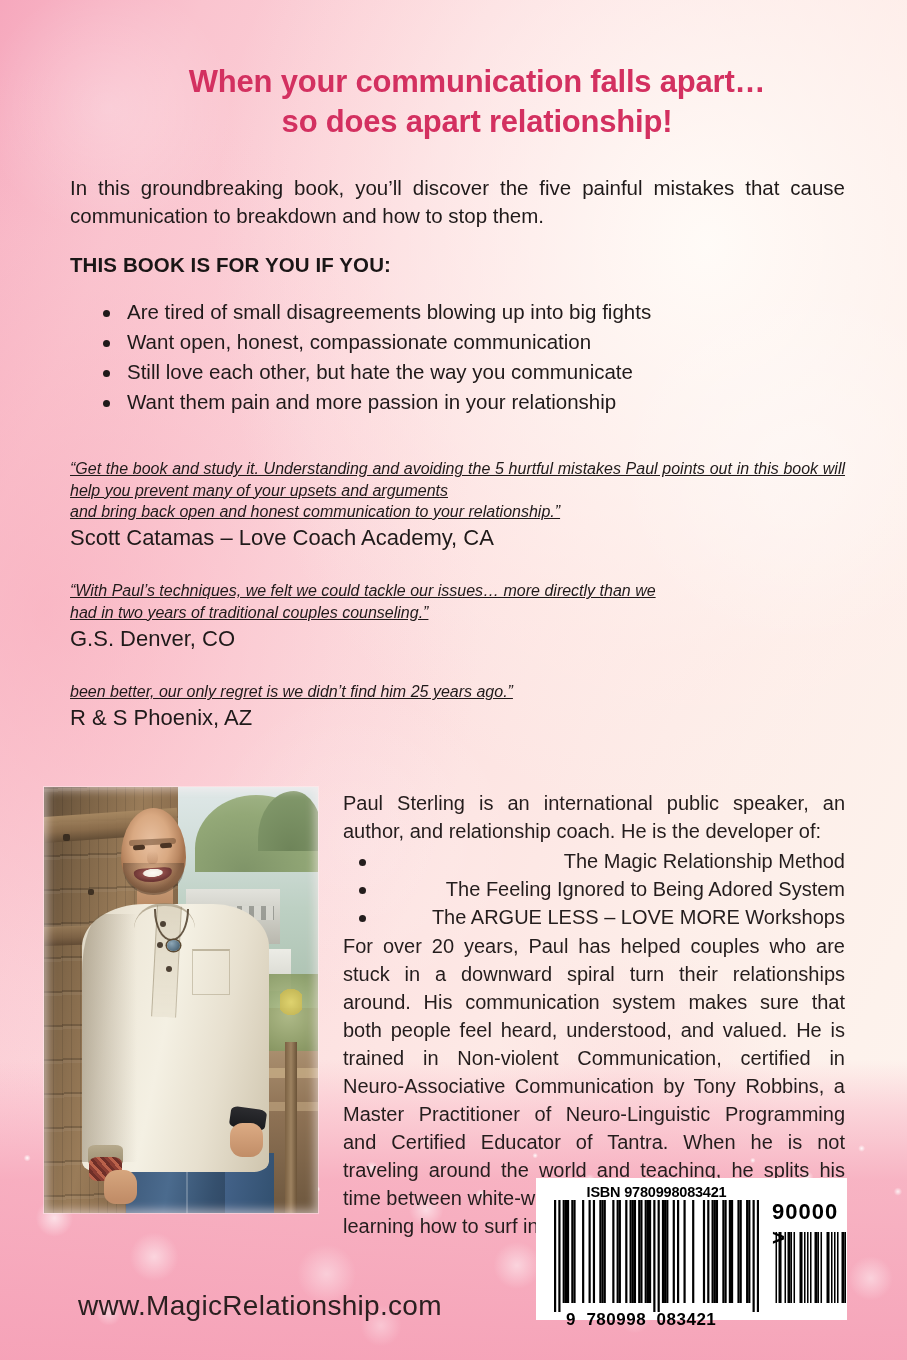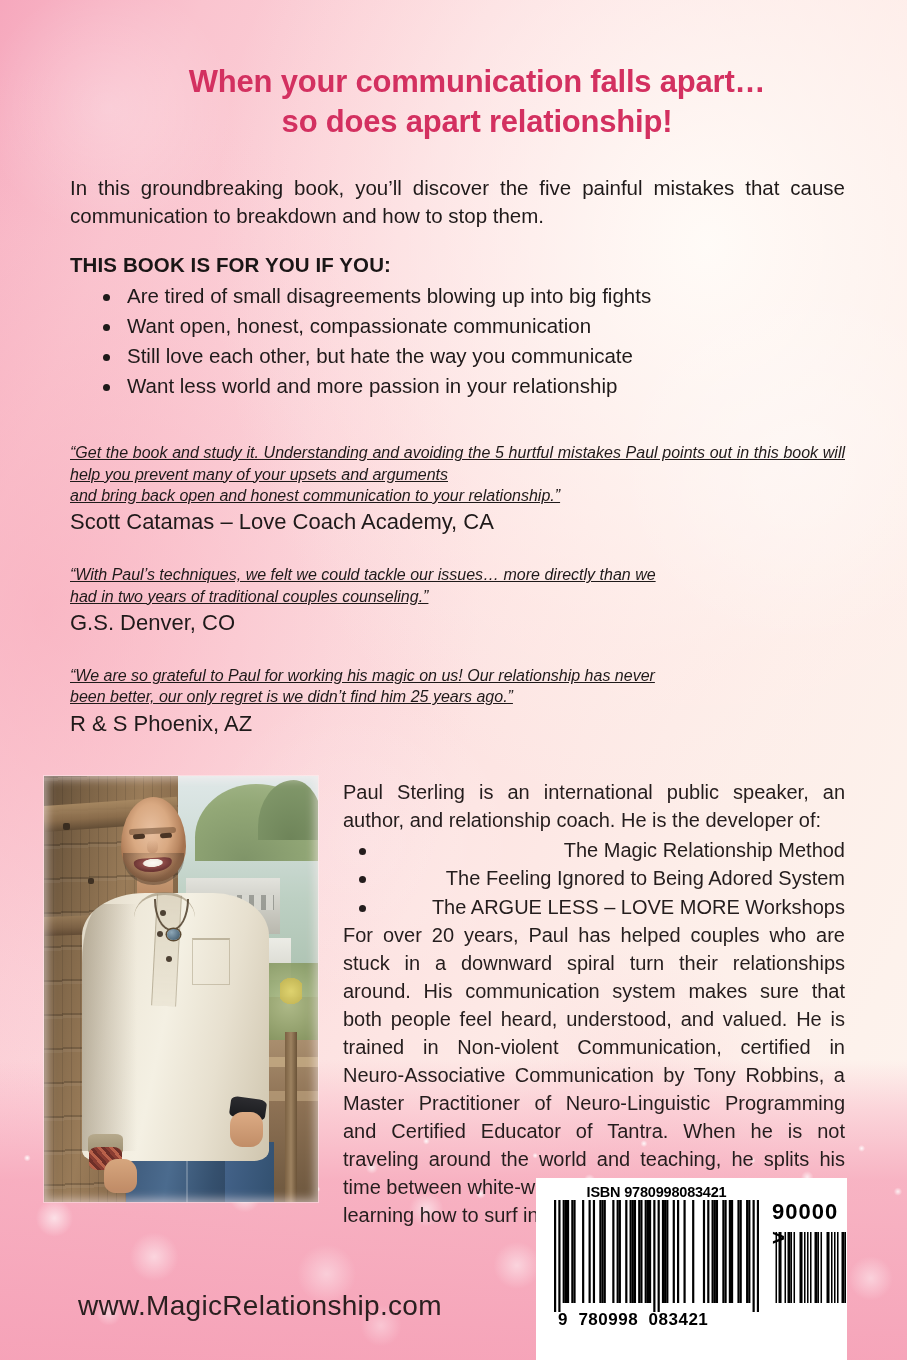--- a/index.html
+++ b/index.html
@@ -105,21 +105,21 @@
   }
 
   .section-head {
     margin-top:24px;
     font-size:20.5px;
     font-weight:bold;
     color:#1a1616;
     letter-spacing:0.1px;
   }
 
-  ul.dot-list { list-style:none; margin-top:4px; }
+  ul.dot-list { list-style:none; margin-top:20px; }
   ul.dot-list li {
     position:relative;
     padding-left:57px;
     font-size:20.5px;
     line-height:1.47;
     color:#1f1a1a;
   }
   ul.dot-list li::before {
     content:"";
     position:absolute;
@@ -144,21 +144,21 @@
   .quote-attrib {
     font-size:22px;
     line-height:1.33;
     color:#1f1a1a;
     margin-top:1px;
   }
 
   
   #author-block {
     position:relative;
-    margin-top:38px;
+    margin-top:54px;
     padding:0 62px 0 44px;
     display:flex;
     align-items:flex-start;
     gap:25px;
   }
 
   
   .photo-frame {
     flex:0 0 274px;
     width:274px; height:426px;
@@ -331,21 +331,21 @@
     color:#2b2020;
     letter-spacing:0.3px;
     z-index:6;
     margin-top:23px;
   }
 
   
   #barcode-box {
     position:absolute;
     left:536px; top:1178px;
-    width:311px; height:182px;
+    width:311px; height:142px;
     background:#ffffff;
     z-index:7;
     padding:6px 14px 17px 14px;
   }
   .bc-isbn {
     font-size:14.5px;
     font-weight:bold;
     color:#000;
     text-align:center;
     width:205px;
@@ -361,21 +361,21 @@
   .bc-addon-num {
     position:absolute; left:222px; top:-1px;
     font-size:22px; font-weight:bold; color:#000;
     letter-spacing:1px;
   }
   .bc-addon {
     position:absolute; left:224px; top:32px;
     width:72px; height:80px;
   }
   .bc-digits {
-    position:absolute; left:8px; top:110px;
+    position:absolute; left:16px; top:110px;
     width:208px;
     font-size:17px; font-weight:bold; color:#000;
     letter-spacing:0.5px;
     white-space:pre;
   }
 </style>
 </head>
 <body>
 
 <div id="cover">
@@ -395,35 +395,35 @@
 
     <div class="body-col">
 
       <p class="intro">In this groundbreaking book, you’ll discover the five painful mistakes that cause communication to breakdown and how to stop them.</p>
 
       <h2 class="section-head">THIS BOOK IS FOR YOU IF YOU:</h2>
       <ul class="dot-list">
         <li>Are tired of small disagreements blowing up into big fights</li>
         <li>Want open, honest, compassionate communication</li>
         <li>Still love each other, but hate the way you communicate</li>
-        <li>Want less world and more passion in your relationship</li>
+        <li>Want them pain and more passion in your relationship</li>
       </ul>
 
       <div class="quote-block first">
         <p class="quote-text"><span>“Get the book and study it. Understanding and avoiding the 5 hurtful mistakes Paul points out in this book will help you prevent many of your upsets and arguments</span><span class="lastline">and bring back open and honest communication to your relationship.”</span></p>
         <p class="quote-attrib">Scott Catamas – Love Coach Academy, CA</p>
       </div>
 
       <div class="quote-block">
         <p class="quote-text"><span>“With Paul’s techniques, we felt we could tackle our issues… more directly than we</span><span class="lastline">had in two years of traditional couples counseling.”</span></p>
         <p class="quote-attrib">G.S. Denver, CO</p>
       </div>
 
       <div class="quote-block">
-        <p class="quote-text"><span>“We are so grateful to Paul for working his magic on us! Our relationship has never</span><span class="lastline">been better, our only regret is we didn’t find him 25 years ago.”</span></p>
+        <p class="quote-text"><span class="lastline">been better, our only regret is we didn’t find him 25 years ago.”</span></p>
         <p class="quote-attrib">R &amp; S Phoenix, AZ</p>
       </div>
     </div>
 
     <div id="author-block">
 
       <div class="photo-frame" aria-label="Paul Sterling smiling, leaning against a wooden wall">
         <div class="ph ph-sky"></div>
         <div class="ph ph-hill"></div>
         <div class="ph ph-hill2"></div>

